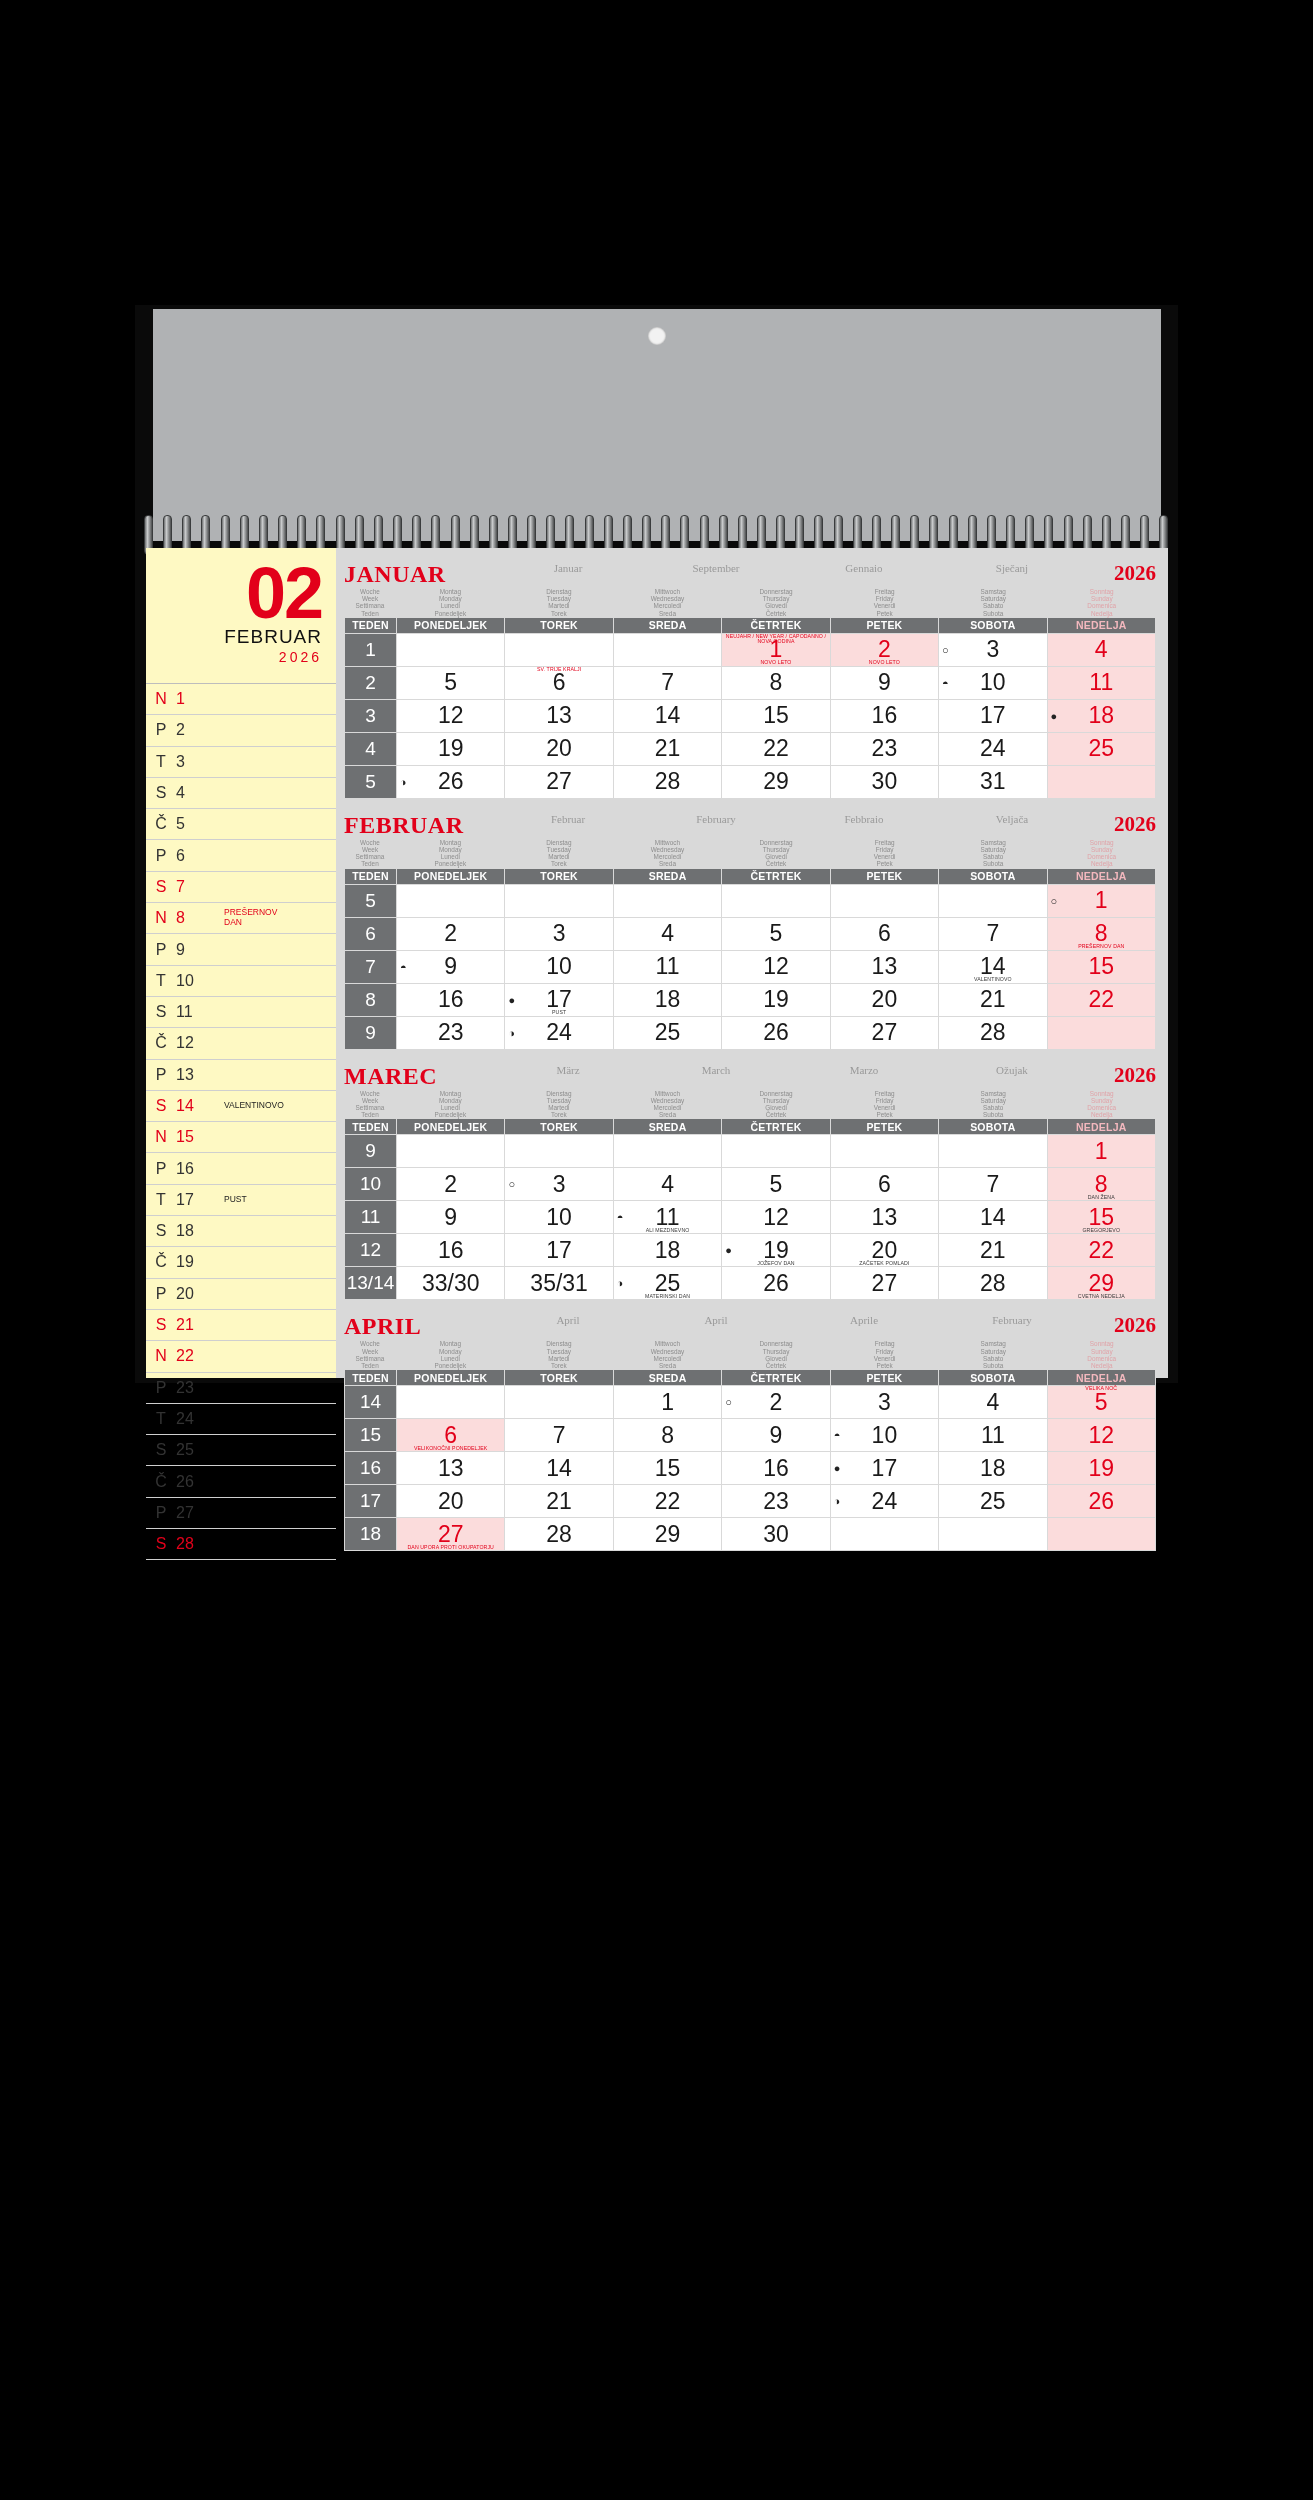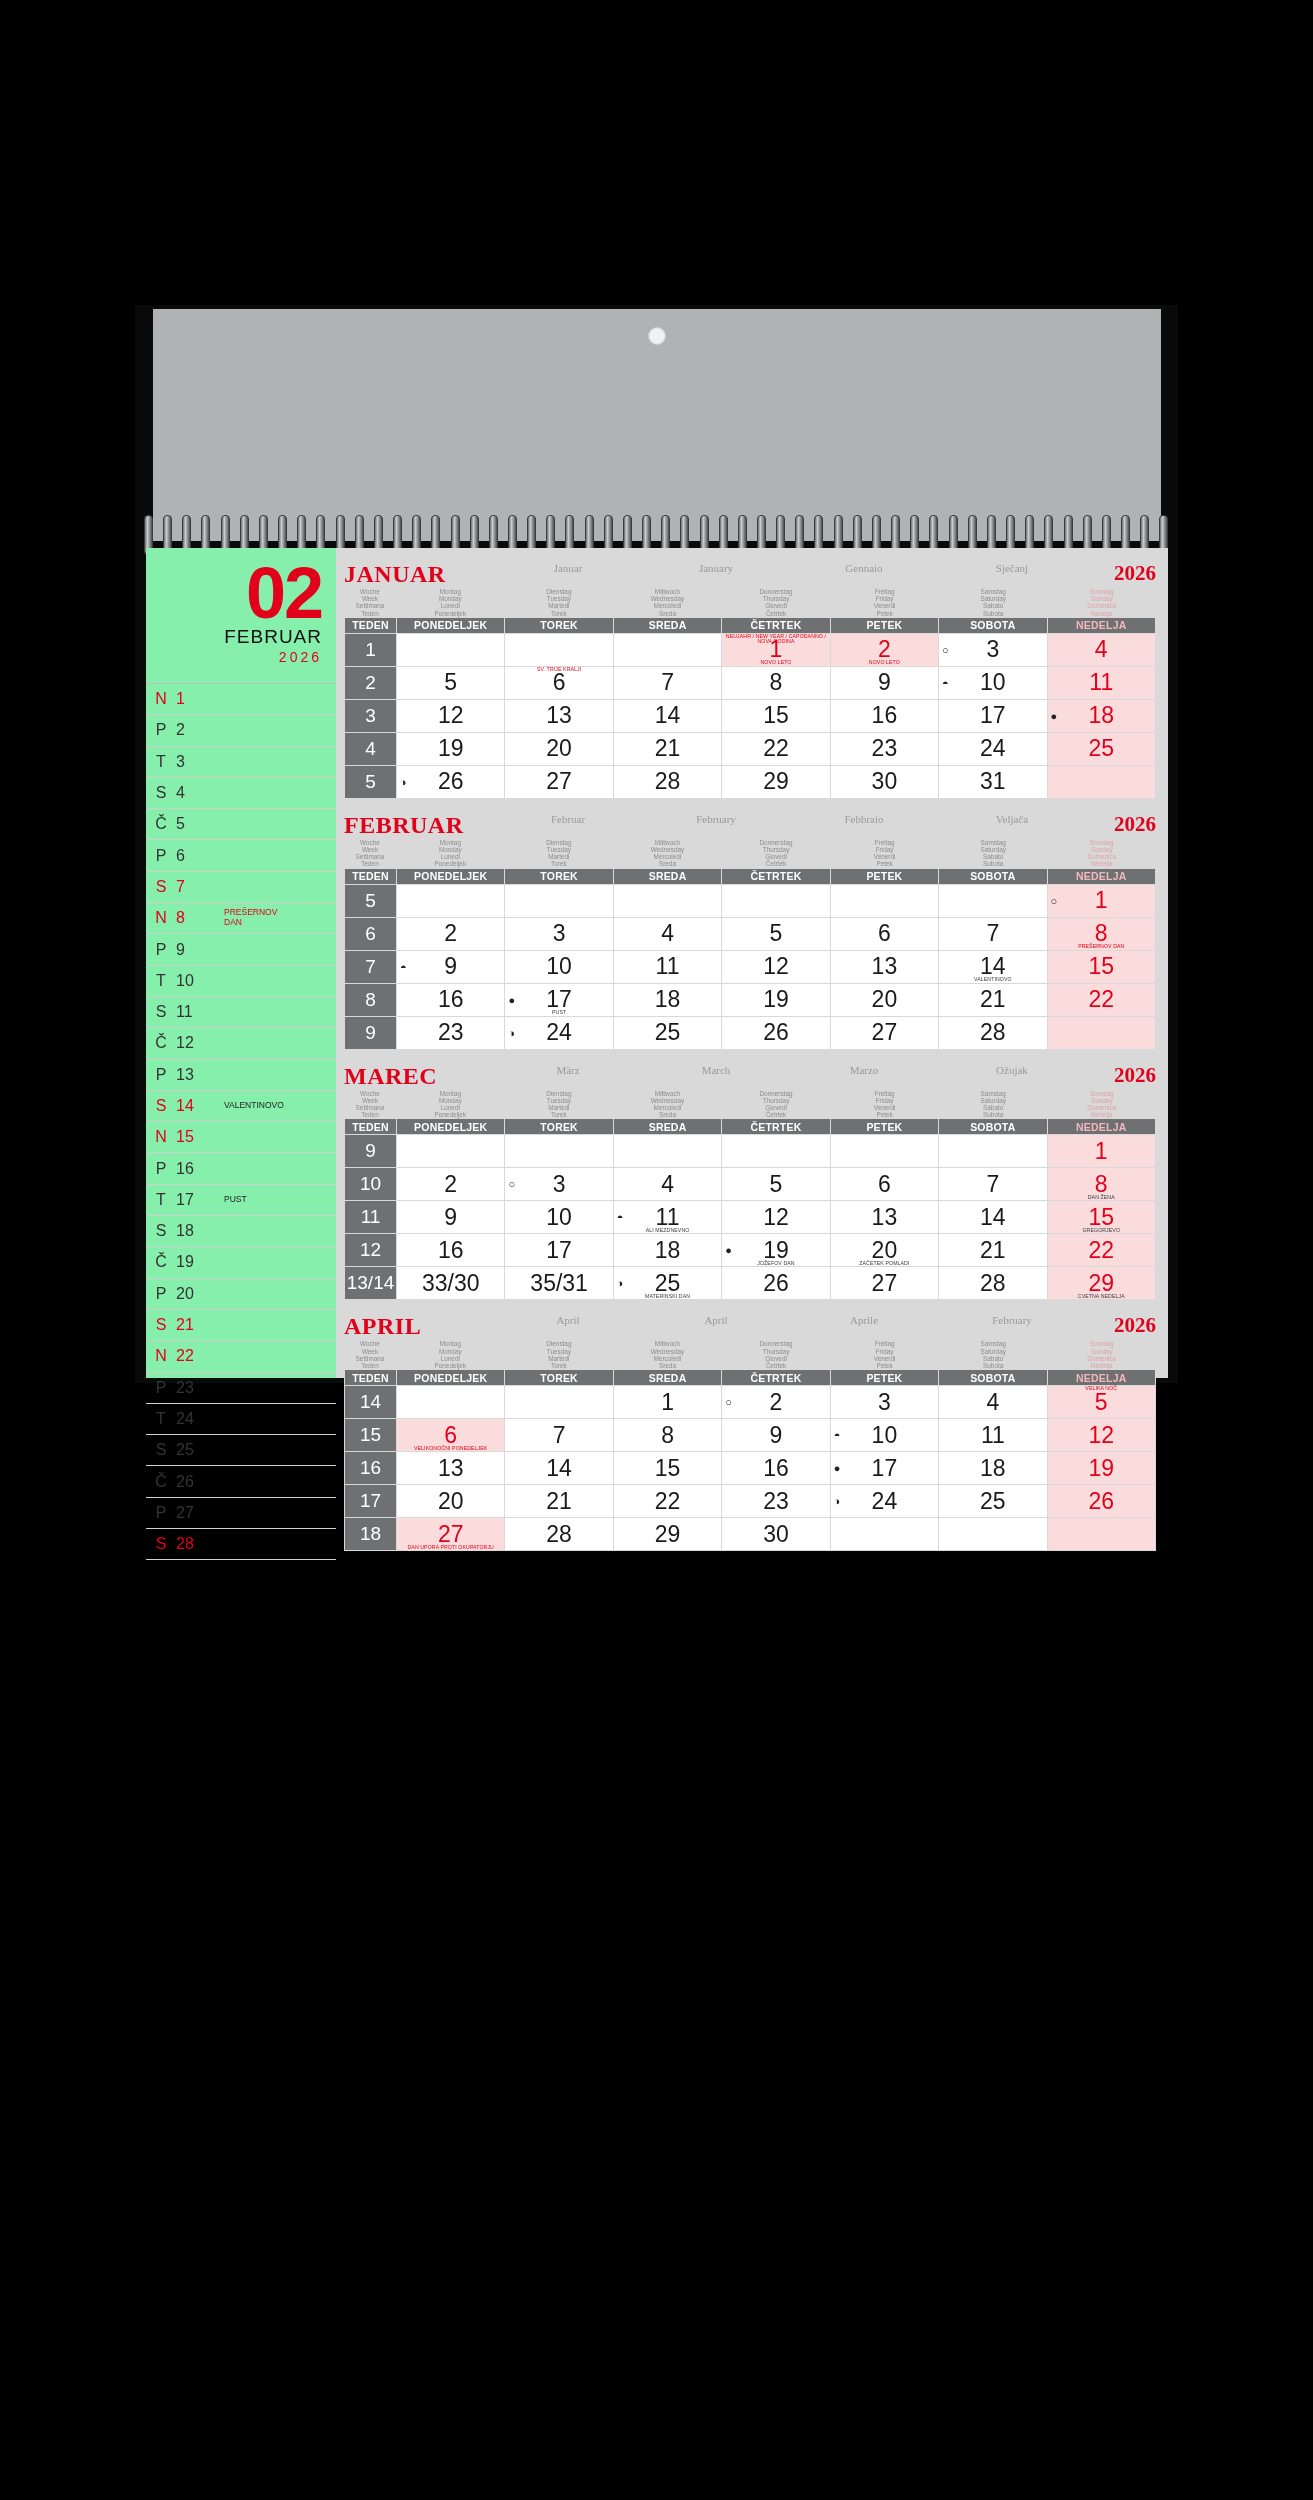--- a/index.html
+++ b/index.html
@@ -43,21 +43,21 @@
     border:1px solid #3a3c3d;
   }
   
   .body-wrap {
     position:absolute; left:146px; top:548px; width:1022px; height:830px;
     background:#d9d9d9;
     display:flex;
   }
   
   .leftcol {
-    width:190px; background:#86efac; position:relative;
+    width:190px; background:#fef9c3; position:relative;
     padding-top:14px;
   }
   .bignum {
     color:#e2001a; font-weight:bold; font-size:72px; line-height:62px;
     text-align:right; padding-right:14px; letter-spacing:-2px;
     font-family:"Liberation Sans", sans-serif;
   }
   .monthname {
     text-align:right; padding-right:14px; font-size:19px;
     letter-spacing:1px; color:#111; margin-top:2px;
@@ -321,21 +321,21 @@
 
     <div class="months" id="months">
         <div class="month">
           <div class="mhead">
             <div class="mtitle">JANUAR</div>
             <div class="mlangs">
               <div class="lngcol">
                 <div class="lng1">Januar</div>
               </div>
               <div class="lngcol">
-                <div class="lng1">January</div>
+                <div class="lng1">September</div>
               </div>
               <div class="lngcol">
                 <div class="lng1">Gennaio</div>
               </div>
               <div class="lngcol">
                 <div class="lng1">Sječanj</div>
               </div>
             </div>
             <div class="myear">2026</div>
           </div>

